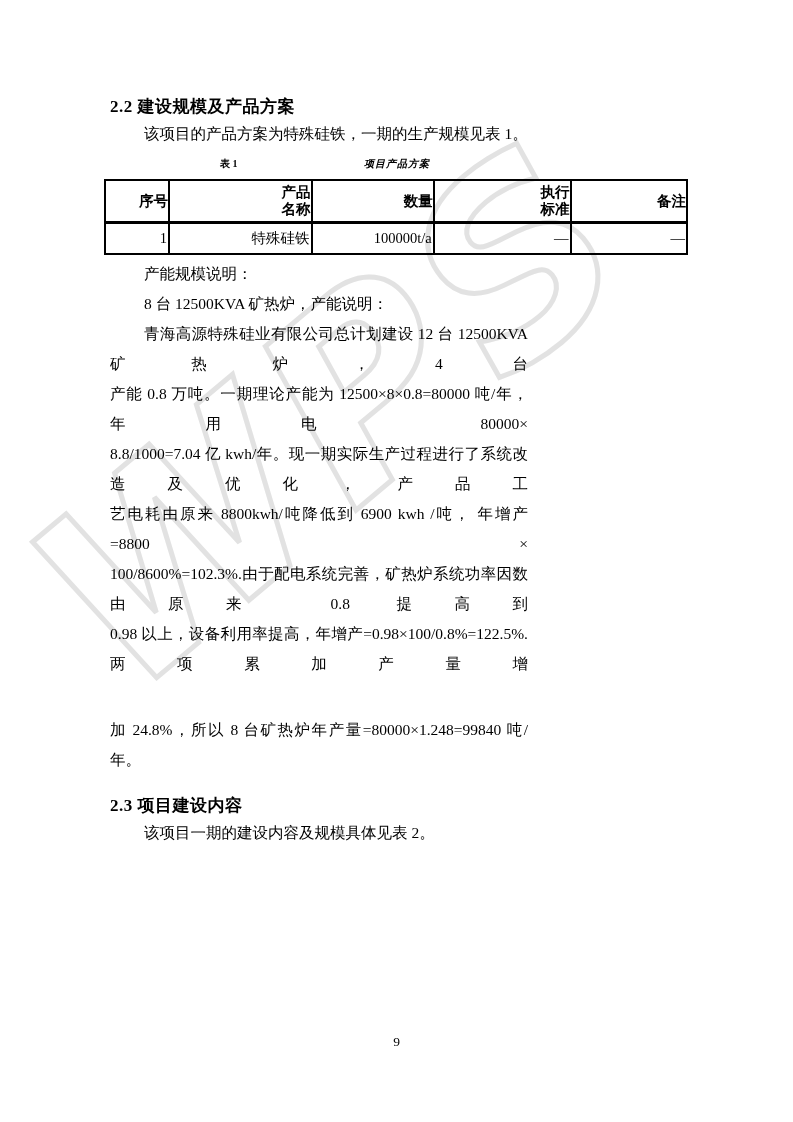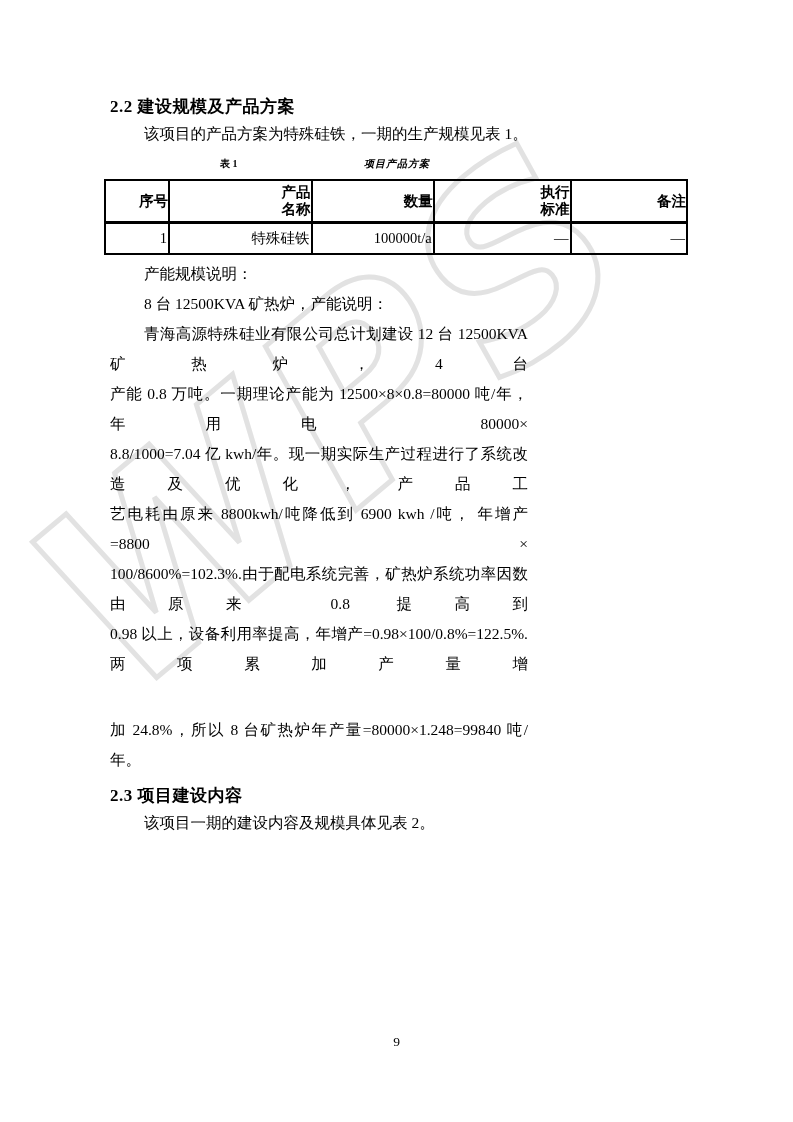--- a/index.html
+++ b/index.html
@@ -26,21 +26,21 @@
   }
   table.product td { border:2px solid #000; font-size:14.5px; height:27px; vertical-align:middle; }
   col.c1{width:11%} col.c2{width:24.5%} col.c3{width:21%} col.c4{width:23.5%} col.c5{width:20%}
 
   .note { font-size:15.5px; line-height:30px; text-indent:2.2em; }
   .note.first { margin-top:4px; }
   .pline { font-size:15.5px; line-height:30px; text-align:justify; text-align-last:justify; }
   .pline.first { text-indent:2.2em; }
   .pline.last { text-align-last:left;margin-top:36px; }
 
-  .sec-heading.second { margin-top:9px; }
+  .sec-heading.second { margin-top:19px; }
   .page-number { position:absolute; top:1034px; left:0; width:793px; text-align:center; font-size:13.5px; z-index:1; }
 </style>
 </head>
 <body>
 
 <div class="page">
 
   <svg class="watermark-layer" width="793" height="1122" viewBox="0 0 793 1122">
     <text transform="translate(130,700) rotate(-40)" font-family="DejaVu Sans, sans-serif" font-weight="bold" font-style="italic" font-size="252" letter-spacing="12" fill="none" stroke="#e2e2e2" stroke-width="5">WPS</text>
   </svg>

